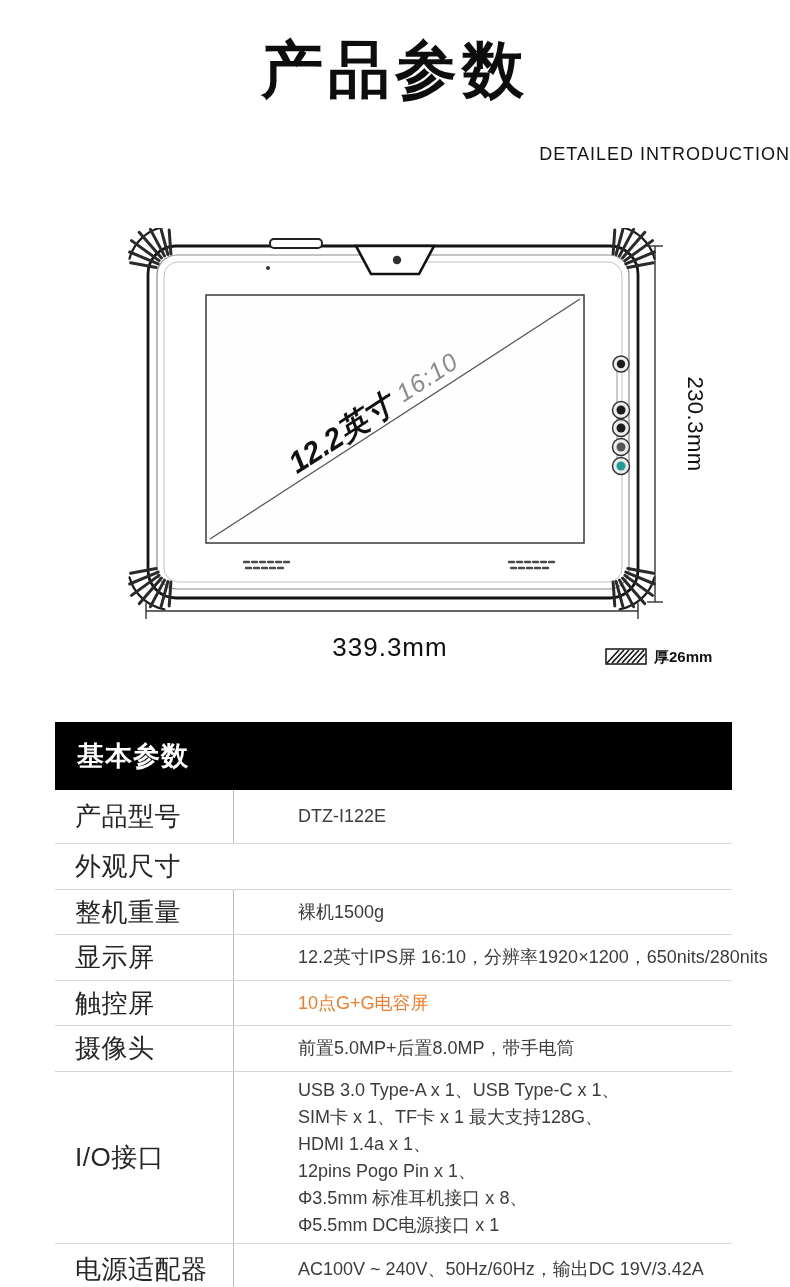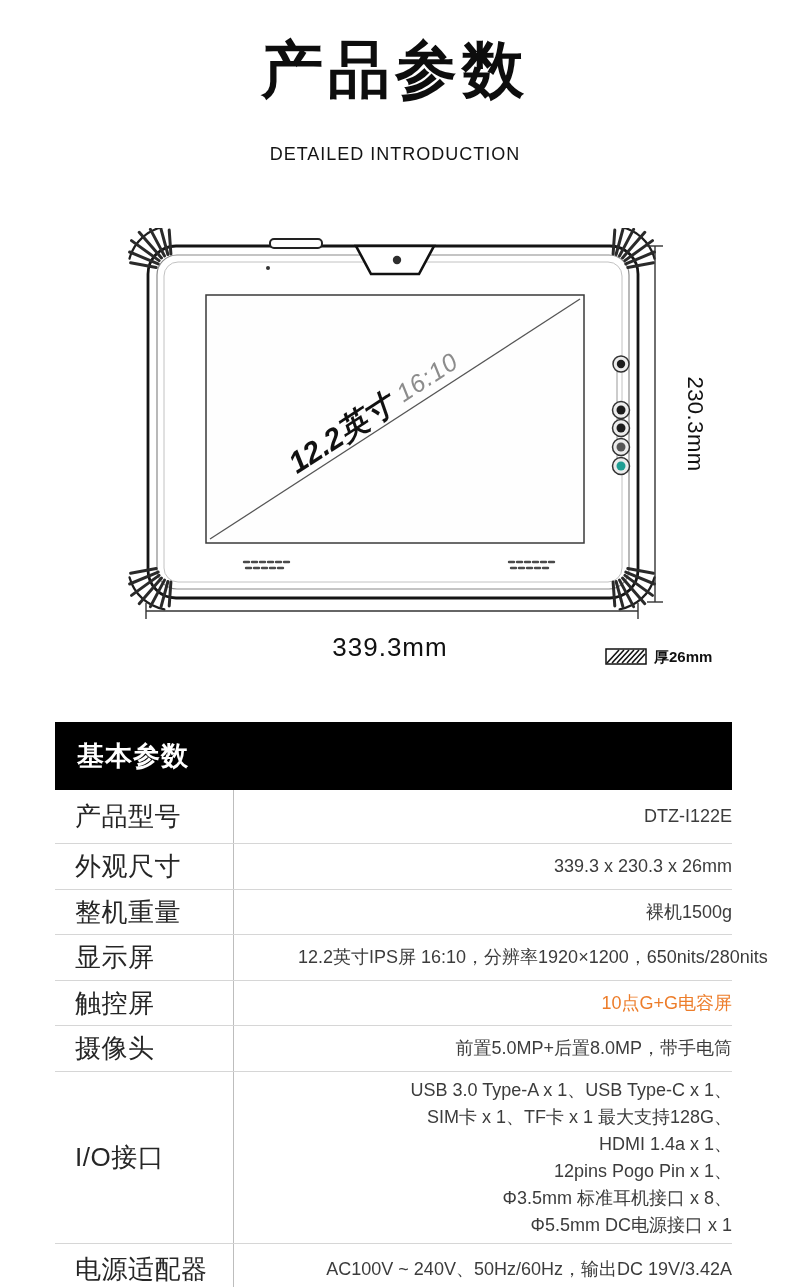--- a/index.html
+++ b/index.html
@@ -10,21 +10,21 @@
     color:#222;
   }
   
   .page-title {
     position:absolute; top:36px; left:0; width:790px;
     text-align:center; font-size:62px; font-weight:900;
     letter-spacing:5px; color:#0d0d0d; line-height:1.1;
   }
   .page-subtitle {
     position:absolute; top:144px; left:0; width:790px;
-    text-align:center; font-size:18px; font-weight:500;
+    text-align:right; font-size:18px; font-weight:500;
     letter-spacing:1px; color:#141414;
   }
   
   .diagram-wrap { position:absolute; top:228px; left:0; width:790px; height:450px; }
   
   .spec-table { position:absolute; top:722px; left:55px; width:677px; }
   .tbl-header {
     height:68px; background:#000; color:#fff;
     font-size:27px; font-weight:600; letter-spacing:1px;
     display:flex; align-items:center; padding-left:22px;
@@ -40,21 +40,21 @@
   .rows .row:nth-child(8){ height:51px; }
   .rows .row:nth-child(9){ height:24px; border-bottom:none; }
   .cell.label {
     display:flex; align-items:center; padding-left:20px;
     font-size:26px; color:#262626; letter-spacing:0.5px;
   }
   .cell.value {
     border-left:1px solid #bdbdbd;
     display:flex; flex-direction:column; justify-content:center;
     padding-left:64px; font-size:18px; color:#3c3c3c;
-    line-height:27px; white-space:nowrap;text-align:right;
+    line-height:27px; white-space:nowrap;
   }
   .row.highlight .cell.value { color:var(--accent,#ed7d2a); }
 </style>
 </head>
 <body>
 
 <div class="page-title">产品参数</div>
 <div class="page-subtitle">DETAILED INTRODUCTION</div>
 
 <div class="diagram-wrap">
@@ -176,23 +176,20 @@
 
     <div class="row">
       <div class="cell label">产品型号</div>
       <div class="cell value">
         <div>DTZ-I122E</div>
       </div>
     </div>
 
     <div class="row">
       <div class="cell label">外观尺寸</div>
-      <div class="cell value">
-        <div>339.3 x 230.3 x 26mm</div>
-      </div>
     </div>
 
     <div class="row">
       <div class="cell label">整机重量</div>
       <div class="cell value">
         <div>裸机1500g</div>
       </div>
     </div>
 
     <div class="row">

